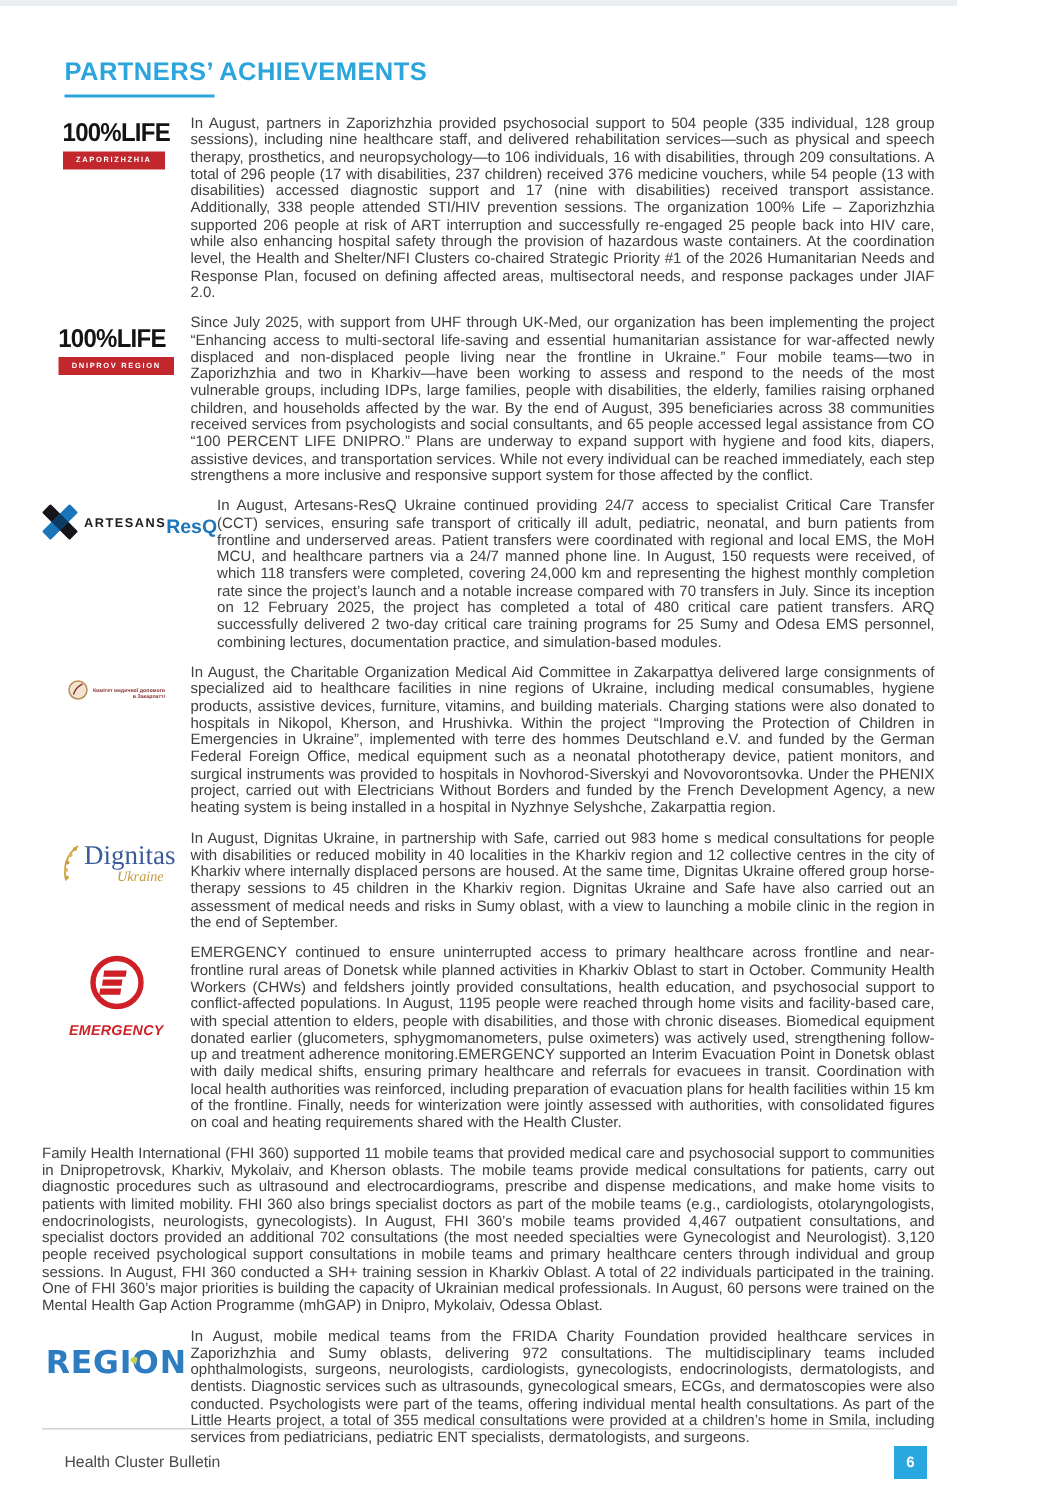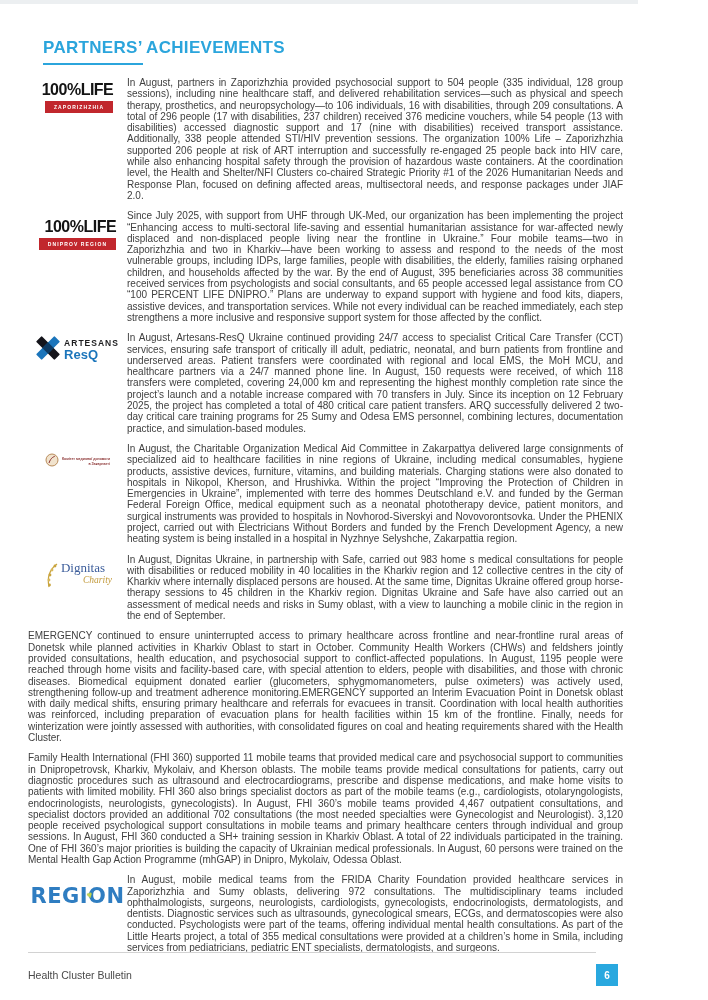--- a/index.html
+++ b/index.html
@@ -11,55 +11,55 @@
   .content{padding:0 15px 0 28px;}
   .page-title{
     margin:34px 0 0 15px;font-size:17px;font-weight:800;letter-spacing:.3px;
     color:#2ba5dc;
   }
   .title-underline{width:100px;height:2px;background:#2ba5dc;margin:5px 0 12px 15px;}
   .entry{display:flex;margin-bottom:9px;}
   .logo-cell{flex:0 0 99px;display:flex;flex-direction:column;align-items:center;padding-top:4px;}
   .text-cell{flex:1;font-size:10px;line-height:11.3px;text-align:justify;color:#404040;}
   
-  .life-logo{display:flex;flex-direction:column;align-items:flex-end;}
+  .life-logo{display:flex;flex-direction:column;align-items:flex-start;}
   .life-word{font-size:16px;font-weight:800;letter-spacing:-0.5px;color:#141414;transform:scaleY(1.08);}
   .life-banner{background:#c1272d;color:#ffffff;font-size:5px;font-weight:700;letter-spacing:1.1px;
     padding:3px 9px;margin-top:2px;white-space:nowrap;}
   
   .artesans{display:flex;align-items:center;gap:4px;}
-  .artesans-text{display:flex;flex-direction:column;line-height:1.05;}
+  .artesans-text{display:flex;flex-direction:row;line-height:1.05;}
   .artesans-line1{font-size:8.5px;font-weight:800;letter-spacing:1px;color:#1d1d1f;}
   .artesans-line2{font-size:13px;font-weight:700;color:#1b75bb;}
   
   .medaid{display:flex;align-items:center;gap:3px;margin-top:6px;}
   .medaid-text{display:flex;flex-direction:column;line-height:1.3;}
   .medaid-line{font-size:3.5px;color:#8a3030;font-weight:700;white-space:nowrap;}
   
   .dignitas{display:flex;align-items:flex-start;gap:2px;margin-top:2px;}
   .dignitas-text{display:flex;flex-direction:column;font-family:"Liberation Serif",serif;}
-  .dignitas-line1{font-size:13px;color:#3b5c9a;}
+  .dignitas-line1{font-size:18px;color:#3b5c9a;}
   .dignitas-line2{font-size:9.5px;color:#c29a3c;font-style:italic;margin:-1px 0 0 22px;}
   
   .emergency{display:flex;flex-direction:column;align-items:center;margin-top:2px;}
   .emergency-label{font-size:9.5px;font-weight:800;font-style:italic;color:#ce2026;margin-top:3px;letter-spacing:.2px;}
   
   .fhi{position:relative;width:86px;height:62px;margin-top:4px;}
   .fhi svg{position:absolute;top:0;right:2px;}
   .fhi-word{position:absolute;left:0;top:22px;font-size:17.5px;font-weight:800;letter-spacing:-0.3px;color:#2b3649;}
   
   .frida{position:relative;margin-top:6px;}
   .frida-word{font-size:21px;font-weight:800;letter-spacing:.5px;color:#2f7dc1;
     font-family:"DejaVu Sans",sans-serif;}
   .frida-heart{position:absolute;left:56px;top:6px;font-size:9px;color:#c3d64e;
     transform:rotate(-18deg);text-shadow:0 0 1px #7ba23f;}
   
   .footer{position:absolute;left:28px;right:42px;bottom:14px;border-top:1px solid #d2d2d2;
     padding-top:11px;display:flex;align-items:center;justify-content:space-between;}
-  .footer-left{font-size:10.5px;color:#4a4a4a;}
+  .footer-left{font-size:10.5px;color:#4a4a4a;margin-left:15px;}
   .page-num{width:22px;height:22px;background:#29a8df;color:#fff;display:flex;align-items:center;
     justify-content:center;font-size:10px;font-weight:700;margin-right:-22px;}
 </style>
 </head>
 <body>
 
 <div class="page">
   <div class="top-strip"></div>
   <div class="content">
     <h1 class="page-title">PARTNERS’ ACHIEVEMENTS</h1>
@@ -130,28 +130,41 @@
               <path d="M14 4 C6 10 4 18 6 27" stroke="#c9a43e" stroke-width="1.2" fill="none"></path>
               <circle cx="12" cy="6" r="1.4" fill="#c9a43e"></circle>
               <circle cx="9" cy="10" r="1.4" fill="#d8b75a"></circle>
               <circle cx="7" cy="15" r="1.4" fill="#c9a43e"></circle>
               <circle cx="6" cy="20" r="1.4" fill="#d8b75a"></circle>
               <circle cx="6.5" cy="25" r="1.4" fill="#c9a43e"></circle>
             </svg>
           </span>
           <span class="dignitas-text">
             <span class="dignitas-line1">Dignitas</span>
-            <span class="dignitas-line2">Charity</span>
+            <span class="dignitas-line2">Ukraine</span>
           </span>
         </div>
       </div>
       <p class="text-cell" style="margin:0;">In August, Dignitas Ukraine, in partnership with Safe, carried out 983 home s medical consultations for people with disabilities or reduced mobility in 40 localities in the Kharkiv region and 12 collective centres in the city of Kharkiv where internally displaced persons are housed. At the same time, Dignitas Ukraine offered group horse-therapy sessions to 45 children in the Kharkiv region. Dignitas Ukraine and Safe have also carried out an assessment of medical needs and risks in Sumy oblast, with a view to launching a mobile clinic in the region in the end of September.</p>
     </div>
 
     <div class="entry">
+      <div class="logo-cell">
+        <div class="emergency">
+          <span>
+            <svg width="38" height="38" viewBox="0 0 38 38">
+              <circle cx="19" cy="19" r="16" fill="none" stroke="#ce2026" stroke-width="3.6"></circle>
+              <rect x="12" y="11" width="15" height="4.2" fill="#ce2026" transform="skewX(-8)"></rect>
+              <rect x="12" y="17" width="13" height="4.2" fill="#ce2026" transform="skewX(-8)"></rect>
+              <rect x="11" y="23" width="14" height="4.2" fill="#ce2026" transform="skewX(-8)"></rect>
+            </svg>
+          </span>
+          <span class="emergency-label">EMERGENCY</span>
+        </div>
+      </div>
       <p class="text-cell" style="margin:0;">EMERGENCY continued to ensure uninterrupted access to primary healthcare across frontline and near-frontline rural areas of Donetsk while planned activities in Kharkiv Oblast to start in October. Community Health Workers (CHWs) and feldshers jointly provided consultations, health education, and psychosocial support to conflict-affected populations. In August, 1195 people were reached through home visits and facility-based care, with special attention to elders, people with disabilities, and those with chronic diseases. Biomedical equipment donated earlier (glucometers, sphygmomanometers, pulse oximeters) was actively used, strengthening follow-up and treatment adherence monitoring.EMERGENCY supported an Interim Evacuation Point in Donetsk oblast with daily medical shifts, ensuring primary healthcare and referrals for evacuees in transit. Coordination with local health authorities was reinforced, including preparation of evacuation plans for health facilities within 15 km of the frontline. Finally, needs for winterization were jointly assessed with authorities, with consolidated figures on coal and heating requirements shared with the Health Cluster.</p>
     </div>
 
     <div class="entry">
       <p class="text-cell" style="margin:0;">Family Health International (FHI 360) supported 11 mobile teams that provided medical care and psychosocial support to communities in Dnipropetrovsk, Kharkiv, Mykolaiv, and Kherson oblasts. The mobile teams provide medical consultations for patients, carry out diagnostic procedures such as ultrasound and electrocardiograms, prescribe and dispense medications, and make home visits to patients with limited mobility. FHI 360 also brings specialist doctors as part of the mobile teams (e.g., cardiologists, otolaryngologists, endocrinologists, neurologists, gynecologists). In August, FHI 360’s mobile teams provided 4,467 outpatient consultations, and specialist doctors provided an additional 702 consultations (the most needed specialties were Gynecologist and Neurologist). 3,120 people received psychological support consultations in mobile teams and primary healthcare centers through individual and group sessions. In August, FHI 360 conducted a SH+ training session in Kharkiv Oblast. A total of 22 individuals participated in the training. One of FHI 360’s major priorities is building the capacity of Ukrainian medical professionals. In August, 60 persons were trained on the Mental Health Gap Action Programme (mhGAP) in Dnipro, Mykolaiv, Odessa Oblast.</p>
     </div>
 
     <div class="entry">
       <div class="logo-cell">
         <div class="frida">

